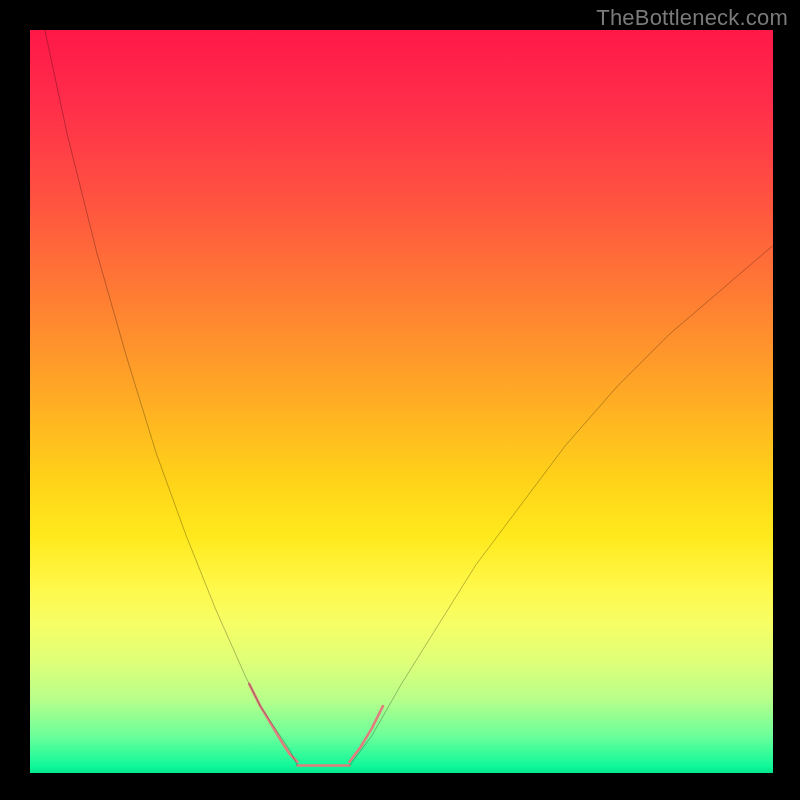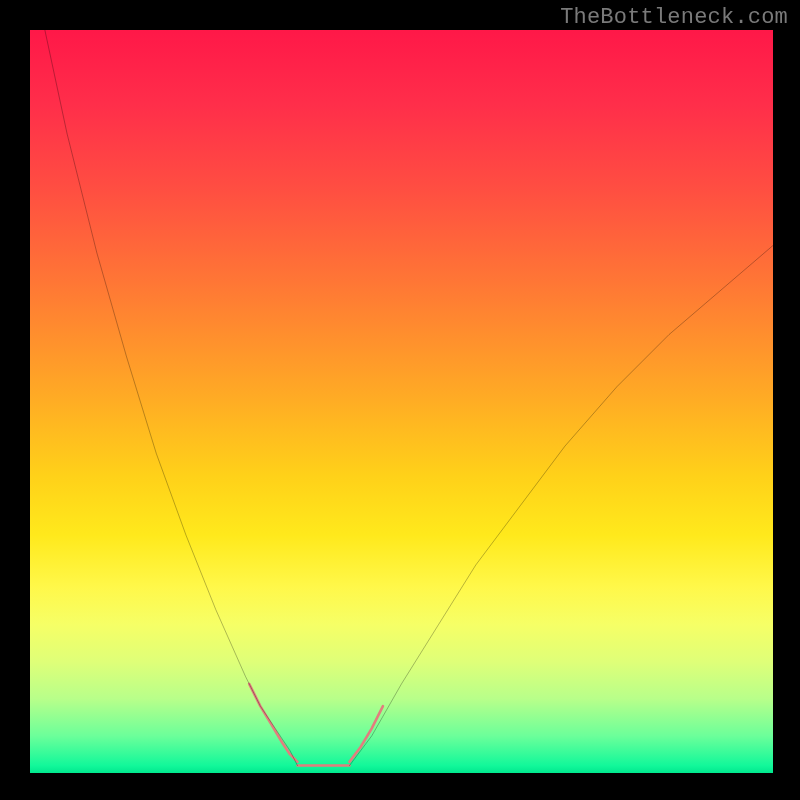--- a/index.html
+++ b/index.html
@@ -46,21 +46,20 @@
   }
   .watermark {
     position: absolute;
     top: 5px;
     right: 12px;
     color: #7a7a7a;
     font-size: 22px;
     font-weight: 500;
     letter-spacing: 0.2px;
     user-select: none;
-    font-family: Liberation Mono, monospace;
   }
   svg.curves {
     position: absolute;
     left: 0;
     top: 0;
     width: 743px;
     height: 743px;
   }
 </style>
 </head>

